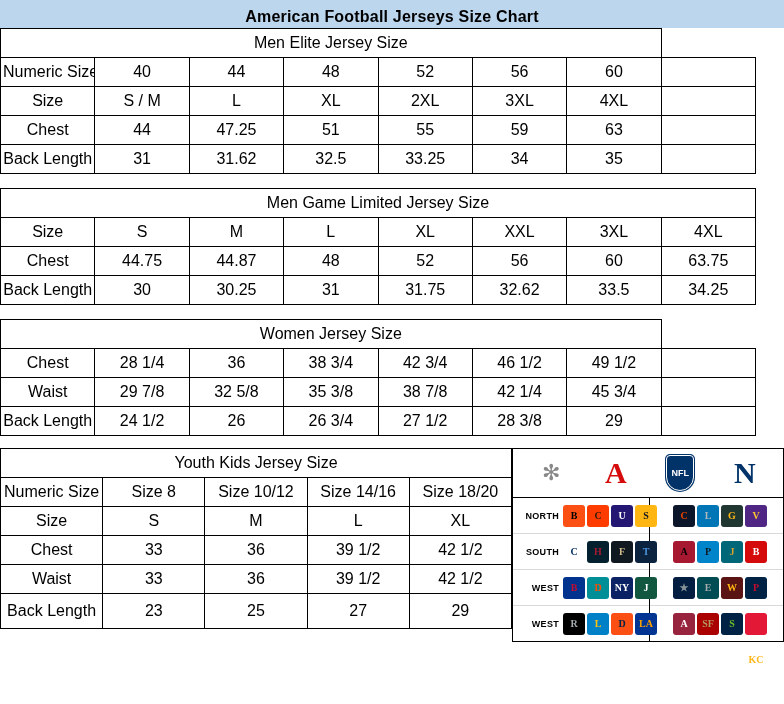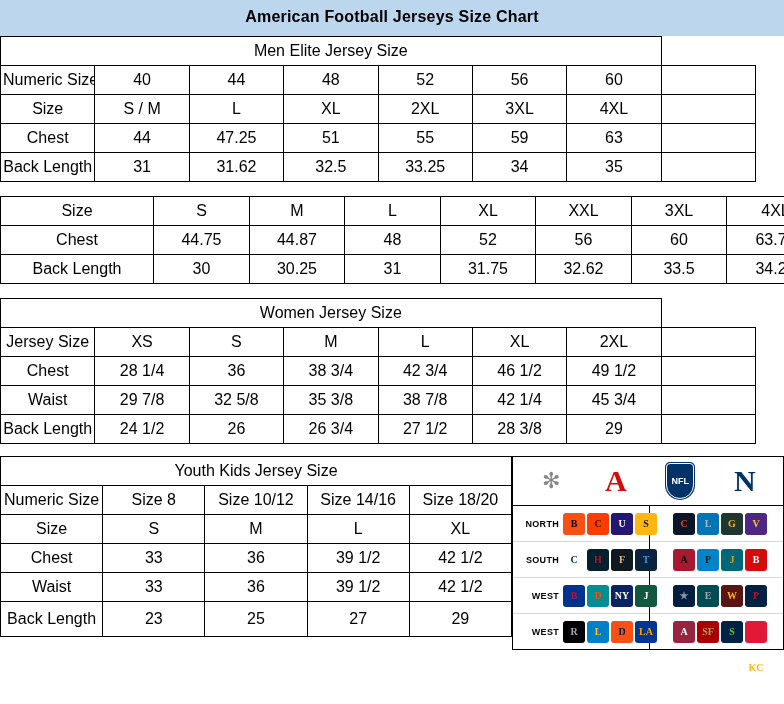--- a/index.html
+++ b/index.html
@@ -19,21 +19,21 @@
     width: 784px;
     height: 704px;
     background: #ffffff;
   }
   .title-bar {
     background: #bcd6ee;
     text-align: center;
     font-weight: bold;
     font-size: 16px;
     line-height: 34px;
-    height: 36px;
+    height: 28px;
     letter-spacing: 0.2px;
   }
   table.chart {
     border-collapse: collapse;
     table-layout: fixed;
     width: 756px;
   }
   table.chart td {
     border: 1px solid #000000;
     text-align: center;
@@ -224,20 +224,23 @@
       <td>35</td>
       <td class="blank"></td>
     </tr>
   </tbody>
     </table>
 
   <div class="spacer"></div>
 
   <table class="chart">
     <tbody>
+        <tr>
+      <td class="section-head" colspan="8">Men Game Limited Jersey Size</td>
+    </tr>
     <tr>
       <td style="width:148px">Size</td>
       <td style="width:91px">S</td>
       <td style="width:90px">M</td>
       <td style="width:91px">L</td>
       <td style="width:90px">XL</td>
       <td style="width:91px">XXL</td>
       <td style="width:90px">3XL</td>
       <td style="width:93px">4XL</td>
     </tr>
@@ -263,30 +266,20 @@
     </tr>
   </tbody>
     </table>
 
   <div class="spacer"></div>
 
   <table class="chart">
     <tbody>
         <tr>
       <td class="section-head" colspan="7">Women Jersey Size</td>
-    </tr>
-    <tr>
-      <td style="width:148px">Jersey Size</td>
-      <td style="width:91px">XS</td>
-      <td style="width:90px">S</td>
-      <td style="width:91px">M</td>
-      <td style="width:90px">L</td>
-      <td style="width:91px">XL</td>
-      <td style="width:90px">2XL</td>
-      <td class="blank" style="width:93px"></td>
     </tr>
     <tr>
       <td>Chest</td>
       <td>28 1/4</td>
       <td>36</td>
       <td>38 3/4</td>
       <td>42 3/4</td>
       <td>46 1/2</td>
       <td>49 1/2</td>
       <td class="blank"></td>

